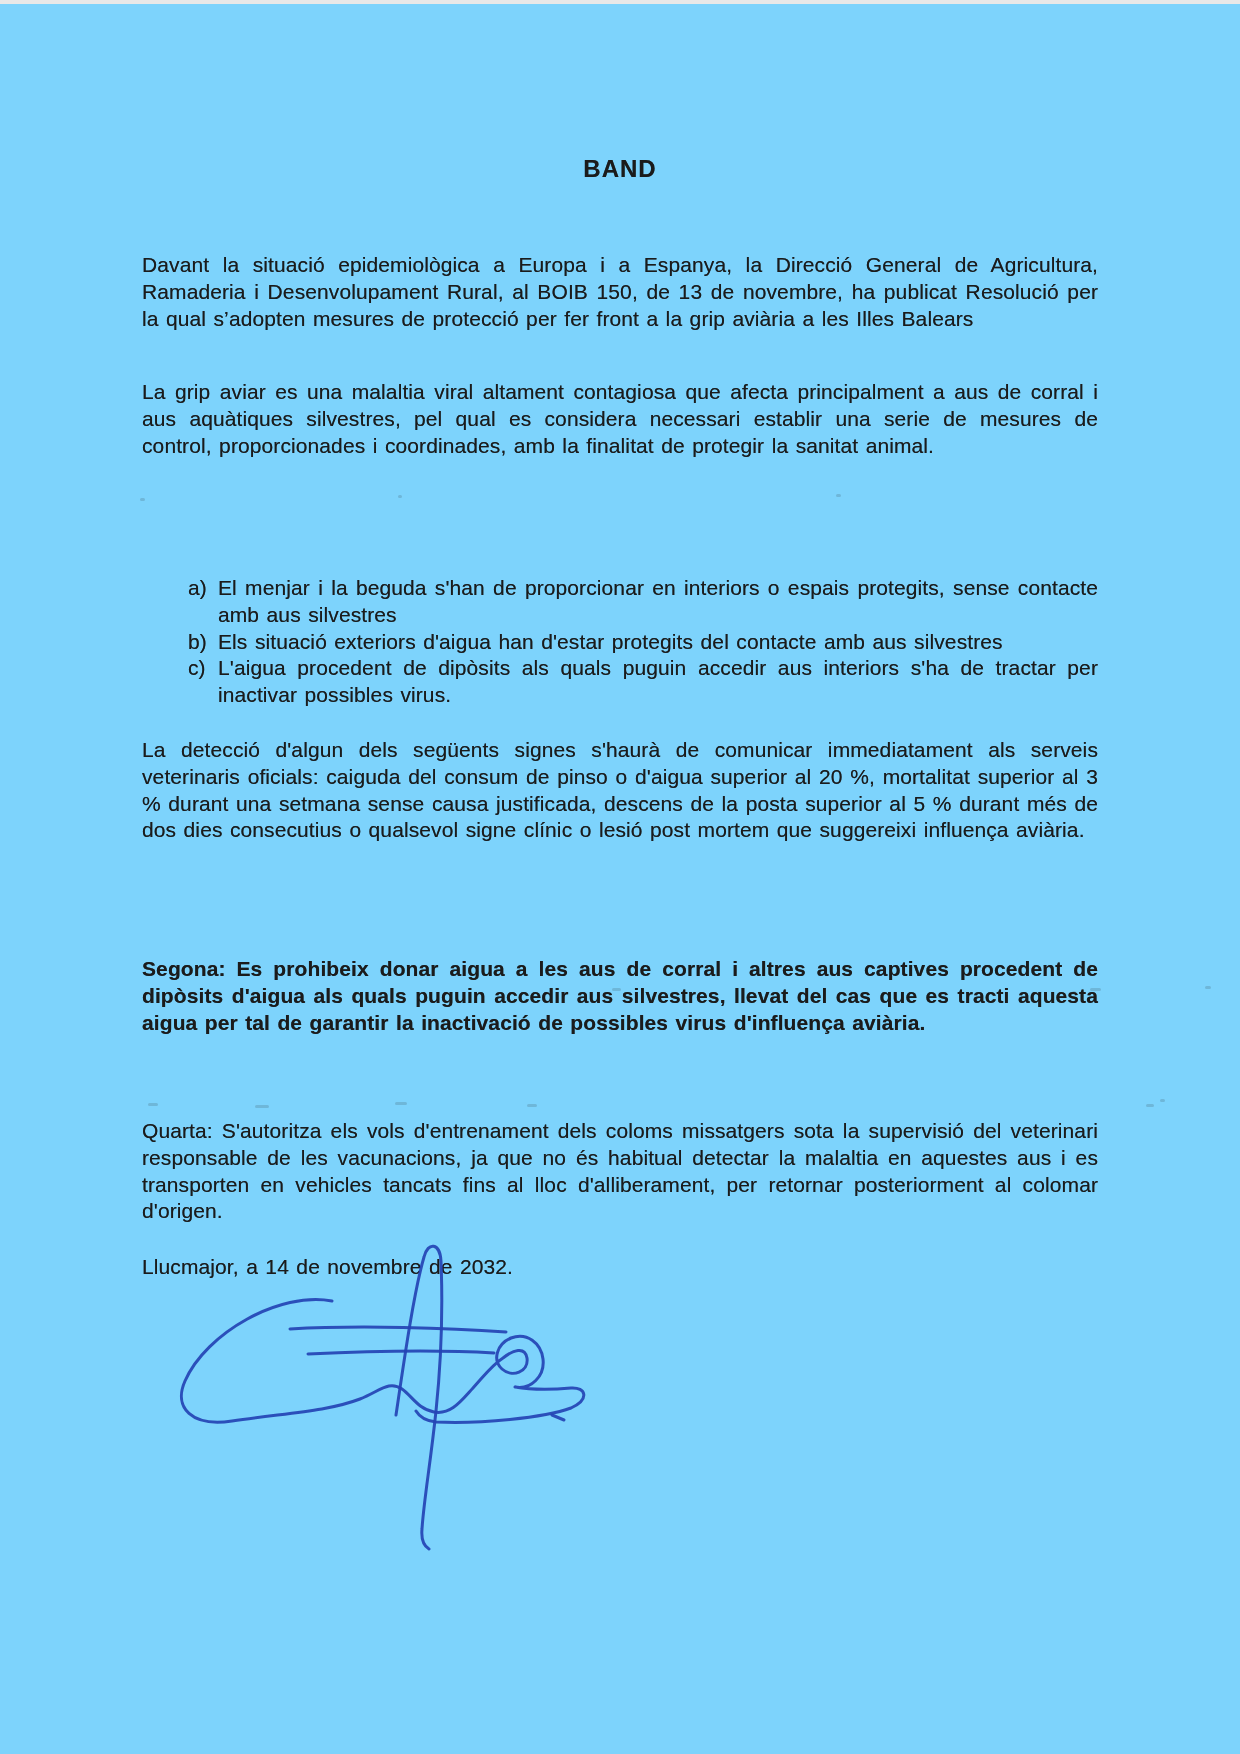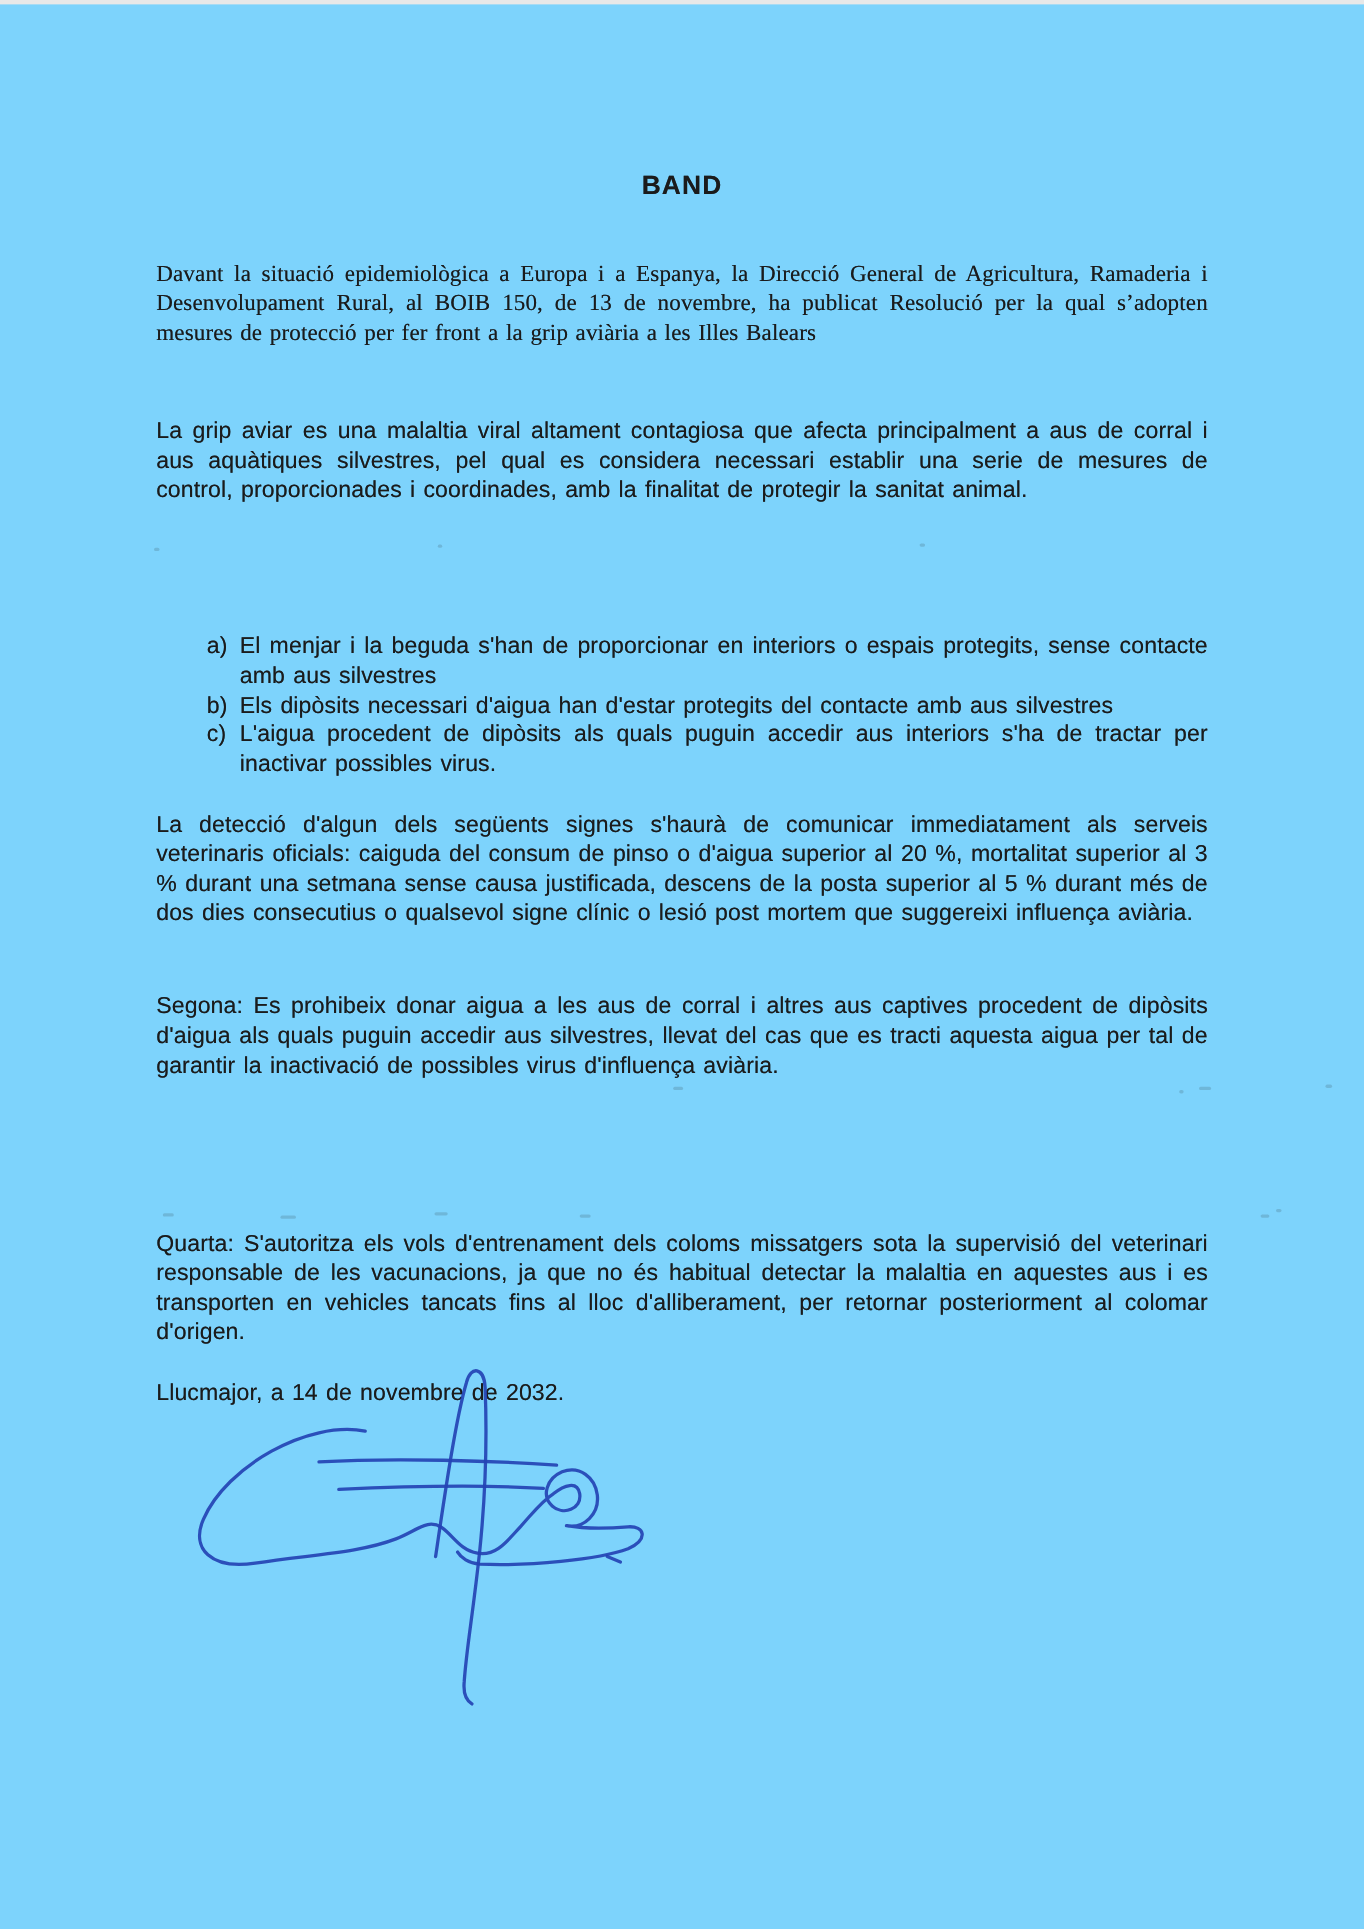--- a/index.html
+++ b/index.html
@@ -23,26 +23,26 @@
     text-shadow:0 0 0.4px rgba(0,0,0,0.55);
   }
   #doc-title {
     top:152px;
     text-align:center;
     font-weight:bold;
     font-size:24px;
     letter-spacing:1px;
     word-spacing:normal;
   }
-  #p-intro    { top:231px;font-family:Liberation Serif, serif; }
+  #p-intro    { top:248px; }
   #p-grip     { top:375px; }
   #p-primera  { top:510px; }
   #cond-list  { top:571px; }
   #p-deteccio { top:733px; }
-  #p-segona   { top:898px; }
+  #p-segona   { top:952px;font-weight:bold; }
   #p-tercera  { top:1005px; }
   #p-quarta   { top:1114px; }
   #p-closing  { top:1250px; }
   .cond-item { position:relative; padding-left:76px; }
   .cond-marker { position:absolute; left:46px; top:0; }
   .cond-text { text-align:justify; }
   #signature-svg {
     position:absolute;
     left:150px; top:1237px;
     width:440px; height:312px;
@@ -68,21 +68,21 @@
   <div id="p-grip" class="block">La grip aviar es una malaltia viral altament contagiosa que afecta principalment a aus de corral i aus aquàtiques silvestres, pel qual es considera necessari establir una serie de mesures de control, proporcionades i coordinades, amb la finalitat de protegir la sanitat animal.</div>
 
 
   <div id="cond-list" class="block">
     <div class="cond-item">
       <span class="cond-marker">a)</span>
       <div class="cond-text">El menjar i la beguda s'han de proporcionar en interiors o espais protegits, sense contacte amb aus silvestres</div>
     </div>
     <div class="cond-item">
       <span class="cond-marker">b)</span>
-      <div class="cond-text">Els dipòsits necessari d'aigua han d'estar protegits del contacte amb aus silvestres</div>
+      <div class="cond-text">Els situació exteriors d'aigua han d'estar protegits del contacte amb aus silvestres</div>
     </div>
     <div class="cond-item">
       <span class="cond-marker">c)</span>
       <div class="cond-text">L'aigua procedent de dipòsits als quals puguin accedir aus interiors s'ha de tractar per inactivar possibles virus.</div>
     </div>
   </div>
 
   <div id="p-deteccio" class="block">La detecció d'algun dels següents signes s'haurà de comunicar immediatament als serveis veterinaris oficials: caiguda del consum de pinso o d'aigua superior al 20 %, mortalitat superior al 3 % durant una setmana sense causa justificada, descens de la posta superior al 5 % durant més de dos dies consecutius o qualsevol signe clínic o lesió post mortem que suggereixi influença aviària.</div>
 
   <div id="p-segona" class="block">Segona: Es prohibeix donar aigua a les aus de corral i altres aus captives procedent de dipòsits d'aigua als quals puguin accedir aus silvestres, llevat del cas que es tracti aquesta aigua per tal de garantir la inactivació de possibles virus d'influença aviària.</div>

